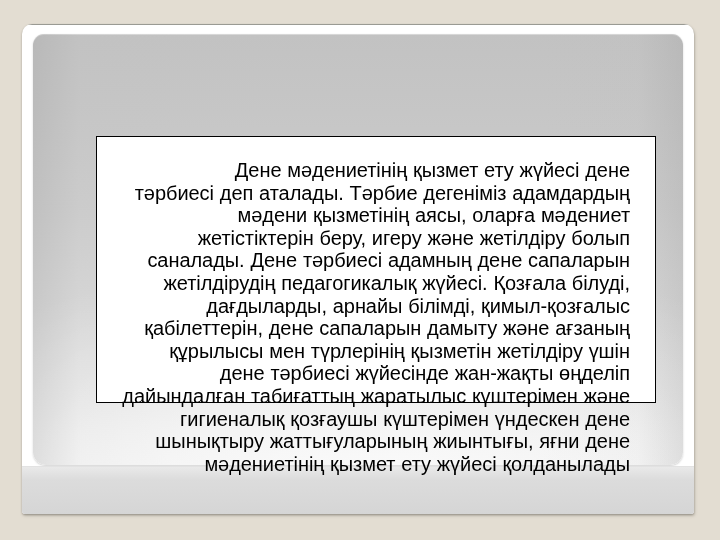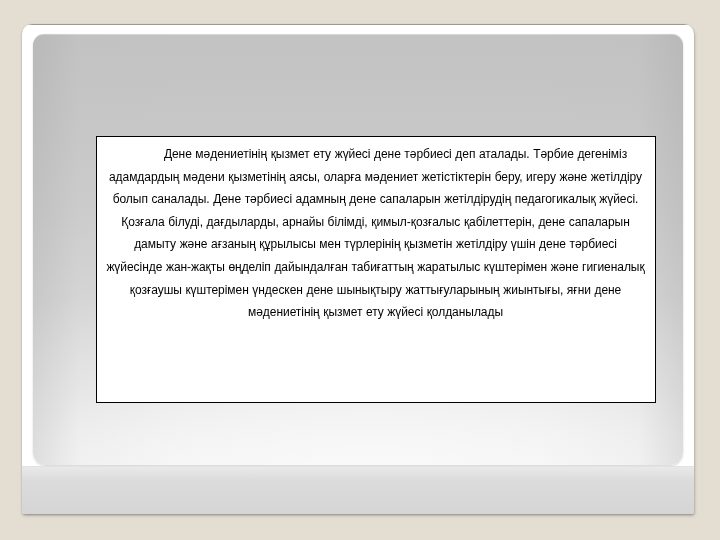--- a/index.html
+++ b/index.html
@@ -106,27 +106,27 @@
     height: 267px;
     background: #ffffff;
     border: 1px solid #000000;
     box-sizing: border-box;
     z-index: 5;
   }
   .text-box-inner {
     padding: 6px 9px 6px 8px;
   }
   .body-paragraph {
-    margin: 0;
+    margin: 16px;
     font-family: "Liberation Sans", sans-serif;
-    font-size: 12px;
+    font-size: 20px;
     line-height: 22.6px;
     color: #000000;
     text-indent: 40px;
-    text-align: center;
+    text-align: right;
     letter-spacing: -0.05px;
     word-spacing: 0.3px;
   }
 </style>
 </head>
 <body>
 
 <div class="slide-canvas">
 
   <div class="slide-frame">

